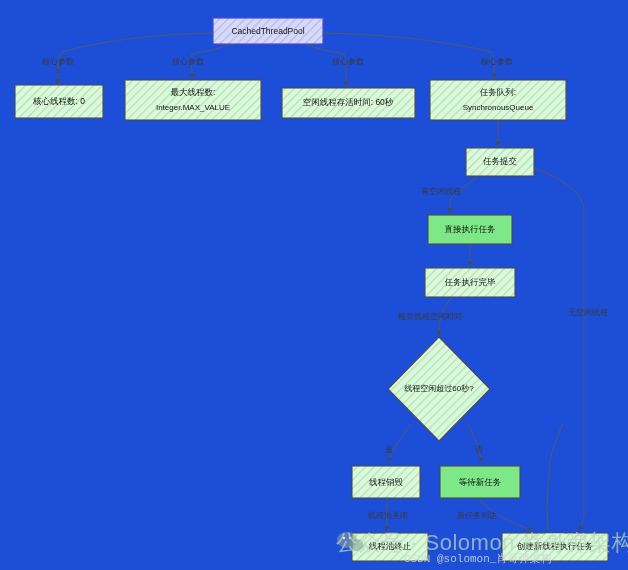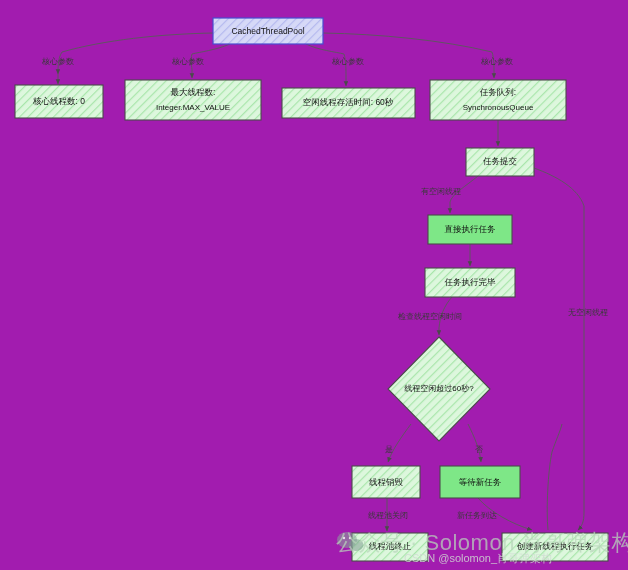--- a/index.html
+++ b/index.html
@@ -1,27 +1,27 @@
 <!DOCTYPE html>
 <html><head>
 <meta charset="utf-8">
 <style>
   html,body{margin:0;padding:0;background:#ffffff;}
   body{width:628px;height:570px;overflow:hidden;font-family:"Liberation Sans","DejaVu Sans",sans-serif;}
-  #stage{position:relative;width:628px;height:570px;background:#a21caf;}
+  #stage{position:relative;width:628px;height:570px;background:#1d4ed8;}
   svg{position:absolute;left:0;top:0;}
   .nodeText{font-family:"Liberation Sans","DejaVu Sans",sans-serif;font-size:8.5px;fill:#111111;text-anchor:middle;dominant-baseline:middle;}
   .nodeTextSm{font-size:8px;}
   .edgeLabel{font-family:"Liberation Sans","DejaVu Sans",sans-serif;font-size:8px;fill:#3a3a3a;text-anchor:middle;dominant-baseline:middle;}
   .box{stroke:#4b4b4b;stroke-width:1.1;}
   .boxBlue{stroke:#4a4ad0;stroke-width:1.2;}
   .edge{fill:none;stroke:#5a5a5a;stroke-width:0.9;}
   .wm{position:absolute;pointer-events:none;}
   .wm-main{left:336px;top:528px;font-size:22px;color:#b9d6bb;opacity:.72;font-family:"Liberation Sans","DejaVu Sans",sans-serif;white-space:nowrap;letter-spacing:.5px;}
-  .wm-sub{left:404px;top:551px;font-size:11px;color:#cfd9d2;opacity:.85;font-family:Liberation Sans, sans-serif;white-space:nowrap;}
+  .wm-sub{left:404px;top:551px;font-size:11px;color:#cfd9d2;opacity:.85;font-family:Liberation Mono, monospace;white-space:nowrap;}
   .wm-icon{left:336px;top:531px;width:28px;height:22px;}
 </style>
 </head>
 <body>
 
 <div id="stage">
 
   <svg width="628" height="570" viewBox="0 0 628 570">
     <defs>
       <pattern id="hatchGreen" width="6" height="6" patternTransform="rotate(45)" patternUnits="userSpaceOnUse">

